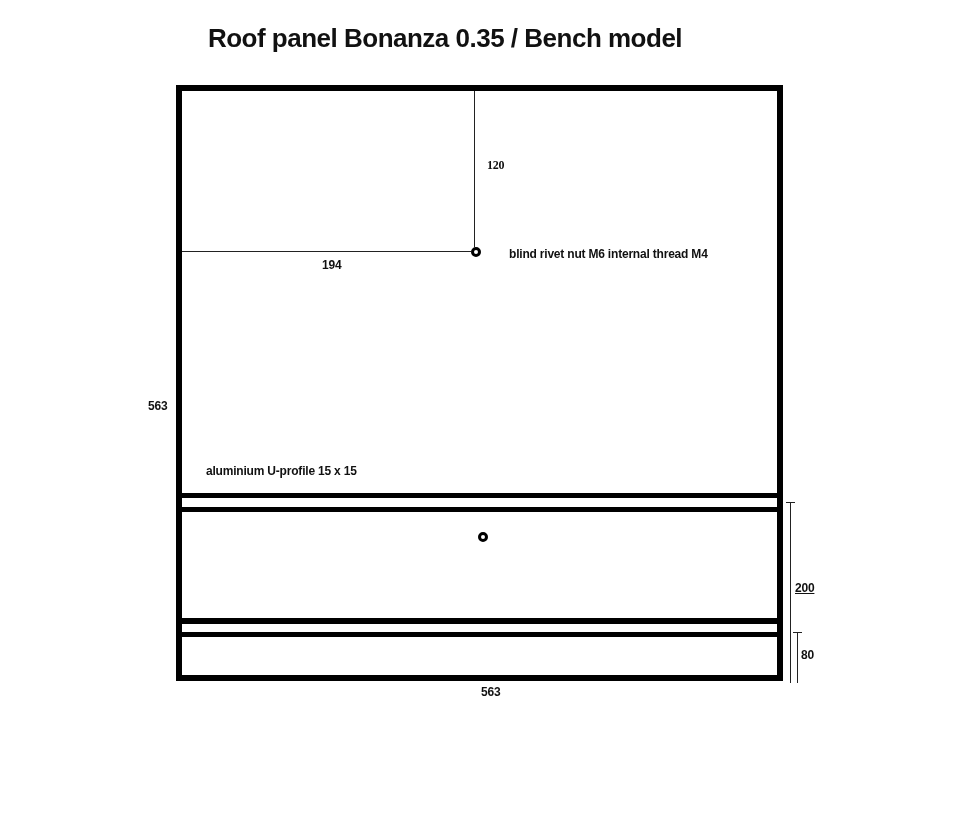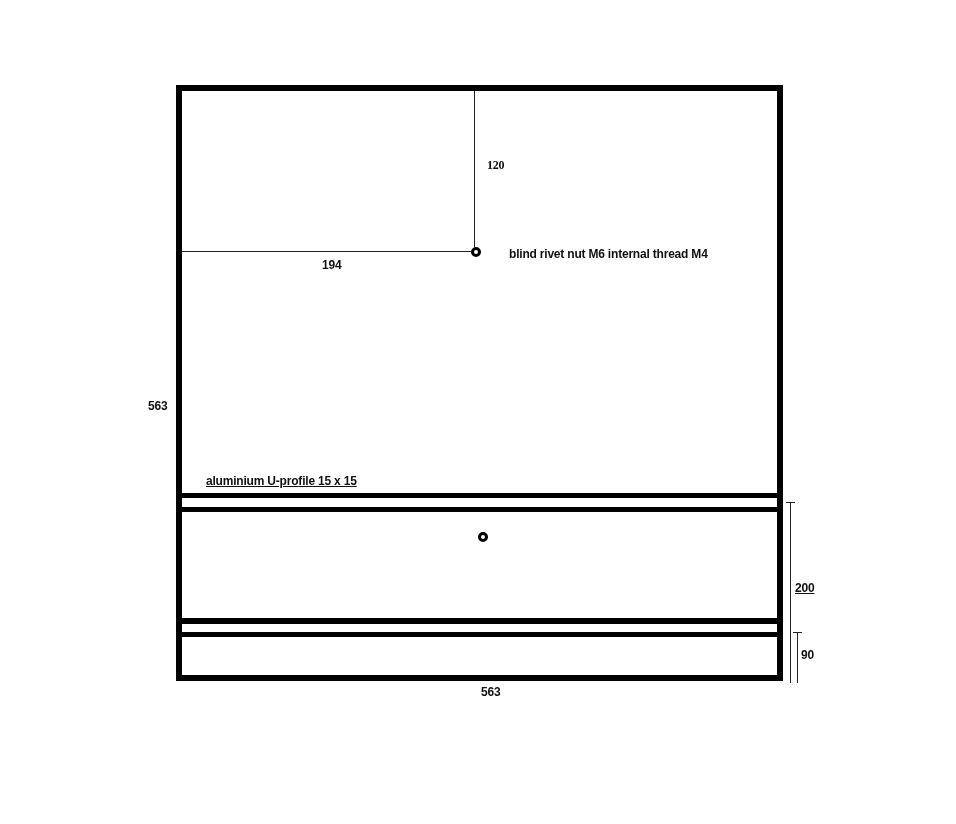--- a/index.html
+++ b/index.html
@@ -28,47 +28,48 @@
   .lbl{
     position:absolute;font-size:12px;font-weight:bold;color:#111;
     white-space:nowrap;line-height:14px;letter-spacing:-0.2px;
   }
 </style>
 </head>
 <body>
 
 <div class="canvas">
 
+  <div class="title">Roof panel Bonanza 0.35 / Bench model</div>
 
   <div class="outer-rect"></div>
 
   <div class="hl" style="left:176px;top:493px;width:607px;height:5px;"></div>
   <div class="hl" style="left:176px;top:507px;width:607px;height:5px;"></div>
 
   <div class="hl" style="left:176px;top:618px;width:607px;height:6px;"></div>
   <div class="hl" style="left:176px;top:632px;width:607px;height:5px;"></div>
 
   <div class="vl thin" style="left:474px;top:91px;width:1px;height:156px;"></div>
   <div class="lbl" style="left:487px;top:158px;font-family:Liberation Serif, serif;">120</div>
 
   <div class="hl thin" style="left:182px;top:251px;width:289px;height:1px;"></div>
   <div class="lbl" style="left:322px;top:258px;">194</div>
 
   <div class="ring" style="left:471px;top:247px;"></div>
   <div class="lbl" style="left:509px;top:247px;">blind rivet nut M6 internal thread M4</div>
 
   <div class="lbl" style="left:148px;top:399px;">563</div>
 
-  <div class="lbl" style="left:206px;top:474px;text-decoration:underline;">aluminium U-profile 15 x 15</div>
+  <div class="lbl" style="left:206px;top:464px;">aluminium U-profile 15 x 15</div>
 
   <div class="ring" style="left:478px;top:532px;"></div>
 
   <div class="hl thin" style="left:786px;top:502px;width:9px;height:1px;"></div>
   <div class="vl thin" style="left:790px;top:503px;width:1px;height:180px;"></div>
   <div class="lbl" style="left:795px;top:581px;text-decoration:underline;">200</div>
 
   <div class="hl thin" style="left:793px;top:632px;width:9px;height:1px;"></div>
   <div class="vl thin" style="left:797px;top:633px;width:1px;height:50px;"></div>
-  <div class="lbl" style="left:801px;top:648px;">90</div>
+  <div class="lbl" style="left:801px;top:648px;">80</div>
 
   <div class="lbl" style="left:481px;top:685px;">563</div>
 
 </div>
 
 </body></html>

